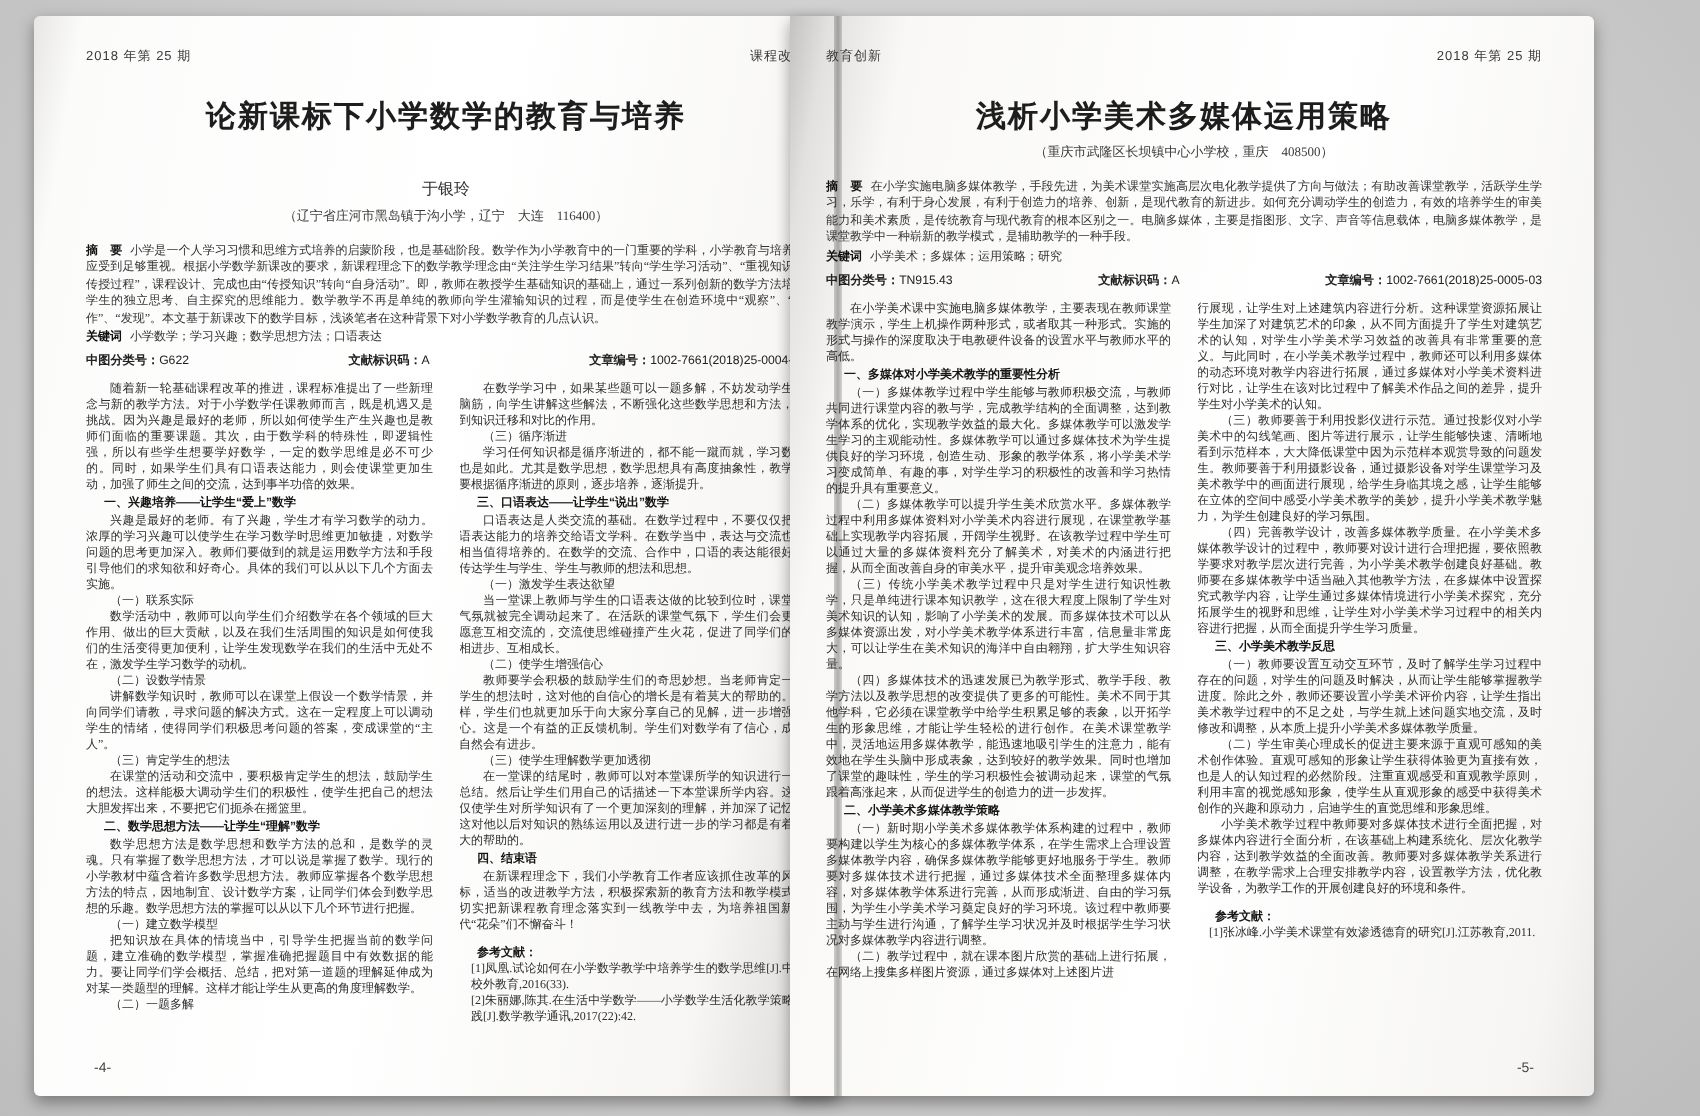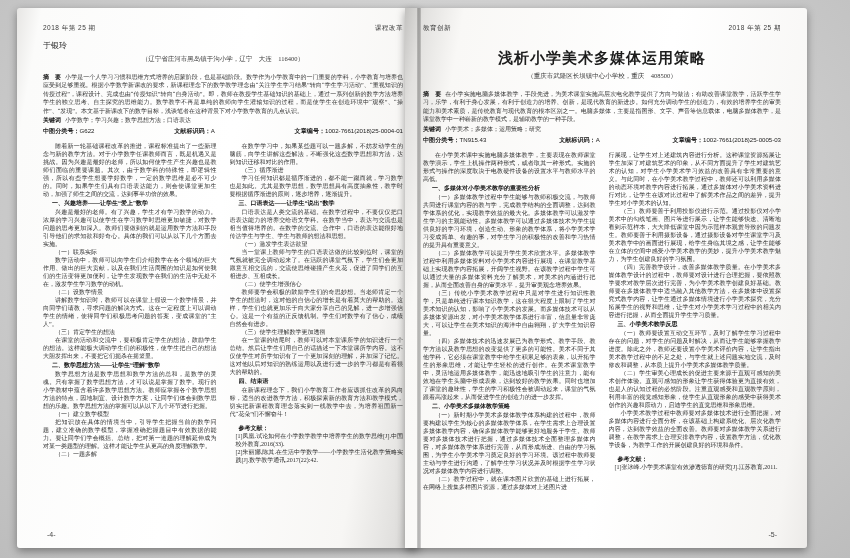--- a/index.html
+++ b/index.html
@@ -15,30 +15,30 @@
     box-shadow:0 3px 8px rgba(0,0,0,.38);
     box-sizing:border-box;
   }
   .page.left{
     left:0;
     padding:16px 16px 12px 26px;
     background:linear-gradient(100deg,#e7e6e4 0%,#fbfbfa 5%,#ffffff 48%,#f7f6f4 84%,#e0dfdd 95%,#c7c6c4 100%);
     border-radius:3px 0 0 3px;
   }
   .page.right{
-    left:388px;
+    left:378px;
     padding:16px 26px 20px 18px;
     background:linear-gradient(100deg,#c3c2c0 0%,#e2e1df 4%,#f9f8f6 12%,#ffffff 55%,#f6f5f3 93%,#eceae8 100%);
     border-radius:0 3px 3px 0;
   }
   .spine{position:absolute;left:400px;top:0;width:4px;height:540px;
     background:linear-gradient(to right,rgba(0,0,0,.18),rgba(0,0,0,.30),rgba(0,0,0,.15));z-index:5;}
   .pg-header{display:flex;justify-content:space-between;font-size:6.5px;color:#3a3a3a;letter-spacing:.5px;}
   .title{margin-top:16px;text-align:center;font-size:15px;font-weight:700;letter-spacing:1px;color:#1d1d1d;}
-  .author{margin-top:7px;font-size:8px;color:#2d2d2d;}
+  .author{margin-top:21px;text-align:center;font-size:8px;color:#2d2d2d;}
   .affil{margin-top:4px;text-align:center;font-size:6.5px;color:#3a3a3a;font-family:"Liberation Serif","DejaVu Serif",serif;}
   .abstract{margin-top:9px;font-size:6px;line-height:8.4px;text-align:justify;
     font-family:"Liberation Serif","DejaVu Serif",serif;color:#333;}
   .abstract b{font-family:"Liberation Sans",sans-serif;font-weight:700;margin-right:4px;color:#111;}
   .kw{margin-top:1px;font-size:6px;line-height:8.4px;font-family:"Liberation Serif","DejaVu Serif",serif;color:#333;}
   .kw b{font-family:"Liberation Sans",sans-serif;font-weight:700;margin-right:4px;color:#111;}
   .meta{margin-top:3px;display:flex;justify-content:space-between;font-size:6.1px;color:#222;}
   .meta b{font-weight:700;}
   .body{display:flex;gap:13px;margin-top:6px;}
   .col{flex:1;height:352px;overflow:hidden;font-size:6px;line-height:8px;
@@ -57,20 +57,21 @@
 </head>
 <body>
 
 <div class="spread">
 
   <div class="page left">
     <div class="pg-header">
       <span>2018 年第 25 期</span>
       <span>课程改革</span>
     </div>
+    <div class="title">论新课标下小学数学的教育与培养</div>
     <div class="author">于银玲</div>
     <div class="affil">（辽宁省庄河市黑岛镇于沟小学，辽宁　大连　116400）</div>
     <div class="abstract">
       <b>摘　要</b><span>小学是一个人学习习惯和思维方式培养的启蒙阶段，也是基础阶段。数学作为小学教育中的一门重要的学科，小学教育与培养也应受到足够重视。根据小学数学新课改的要求，新课程理念下的数学教学理念由“关注学生学习结果”转向“学生学习活动”、“重视知识的传授过程”，课程设计、完成也由“传授知识”转向“自身活动”。即，教师在教授学生基础知识的基础上，通过一系列创新的数学方法培养学生的独立思考、自主探究的思维能力。数学教学不再是单纯的教师向学生灌输知识的过程，而是使学生在创造环境中“观察”、“操作”、“发现”。本文基于新课改下的数学目标，浅谈笔者在这种背景下对小学数学教育的几点认识。</span>
     </div>
     <div class="kw">
       <b>关键词</b><span>小学数学；学习兴趣；数学思想方法；口语表达</span>
     </div>
     <div class="meta">
       <span><b>中图分类号：</b><span>G622</span></span>

